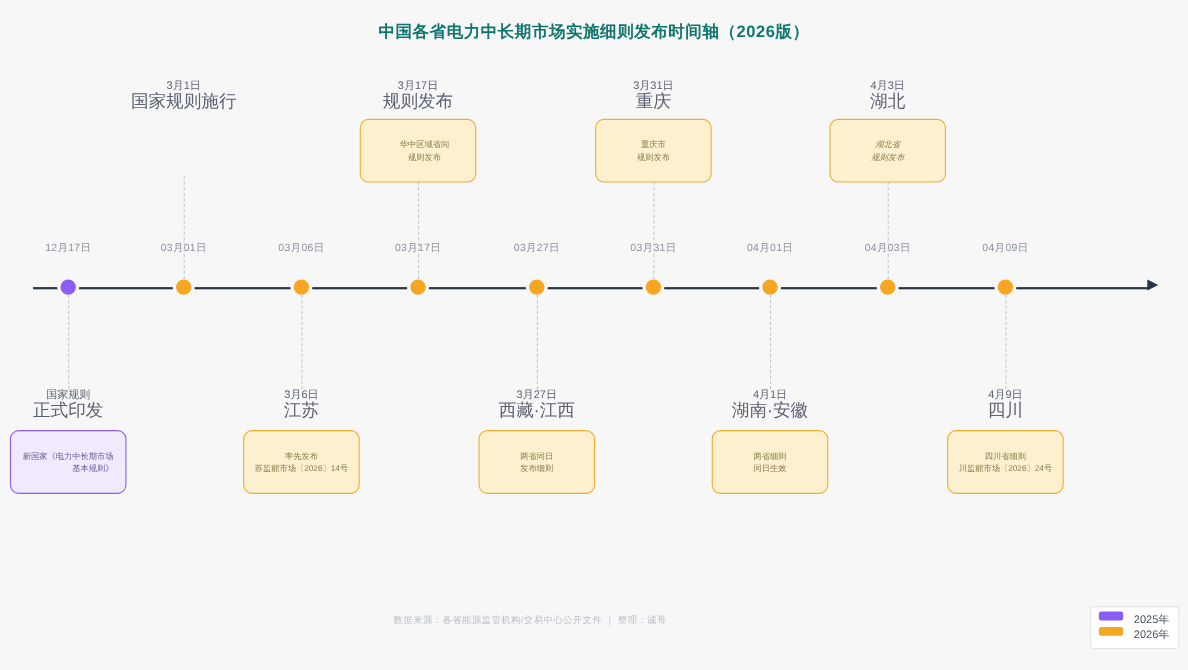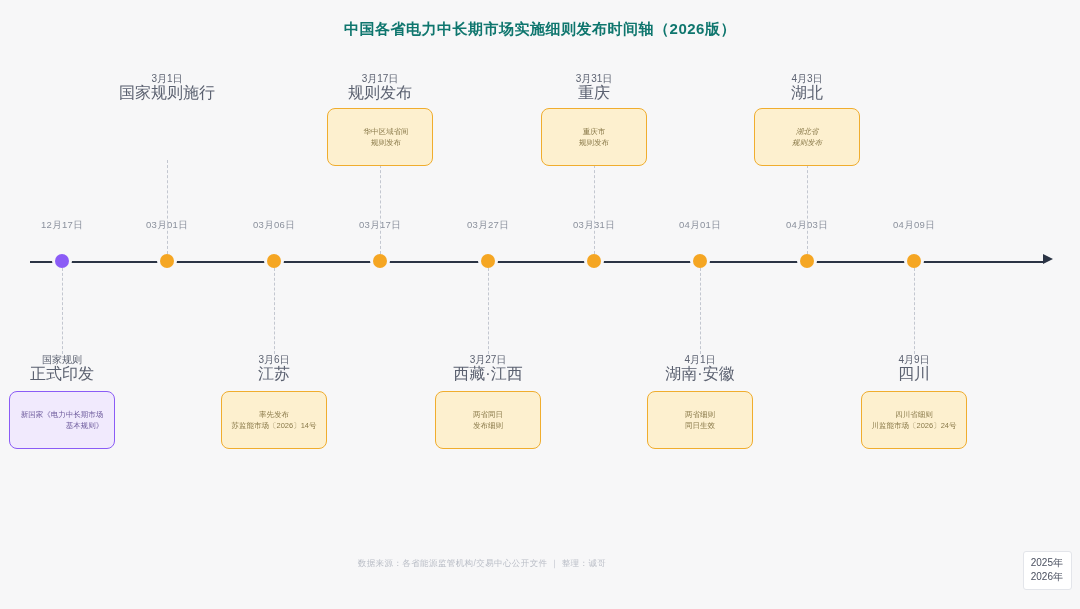--- a/index.html
+++ b/index.html
@@ -159,21 +159,20 @@
     top: 551px;
     background: #ffffff;
     border: 1px solid #e3e5ea;
     border-radius: 3px;
     padding: 4px 8px 5px 7px;
   }
   .legend-row {
     display: flex;
     align-items: flex-start;
     height: 14px;
-    flex-direction: column;
   }
   .legend-swatch {
     width: 22px;
     height: 8px;
     border-radius: 2px;
     margin-right: 10px;
   }
   .legend-label {
     font-size: 10px;
     color: #4a5060;

